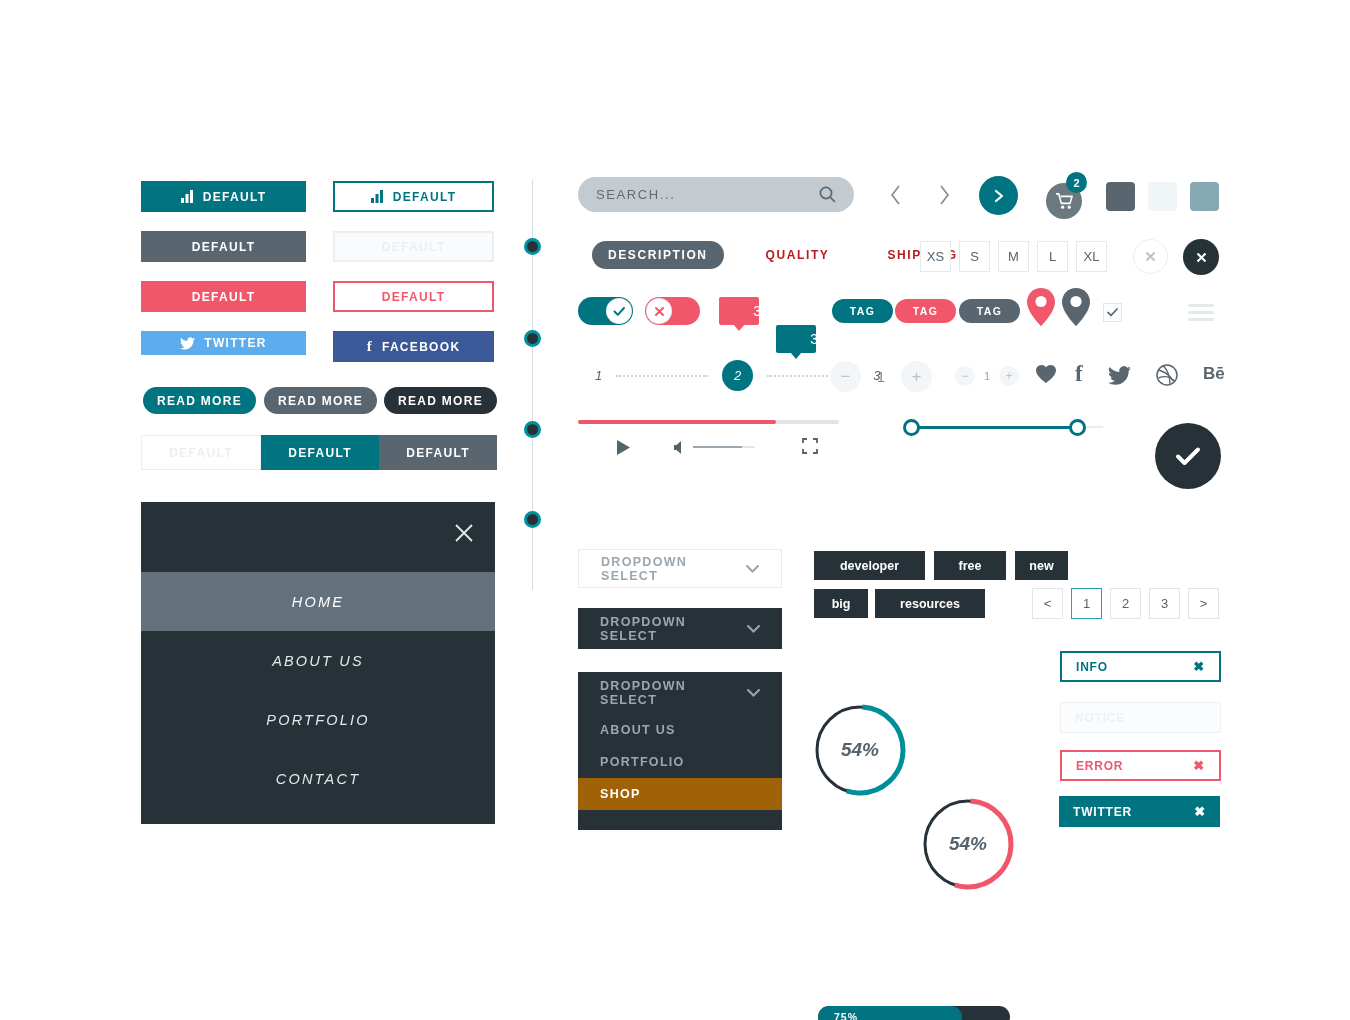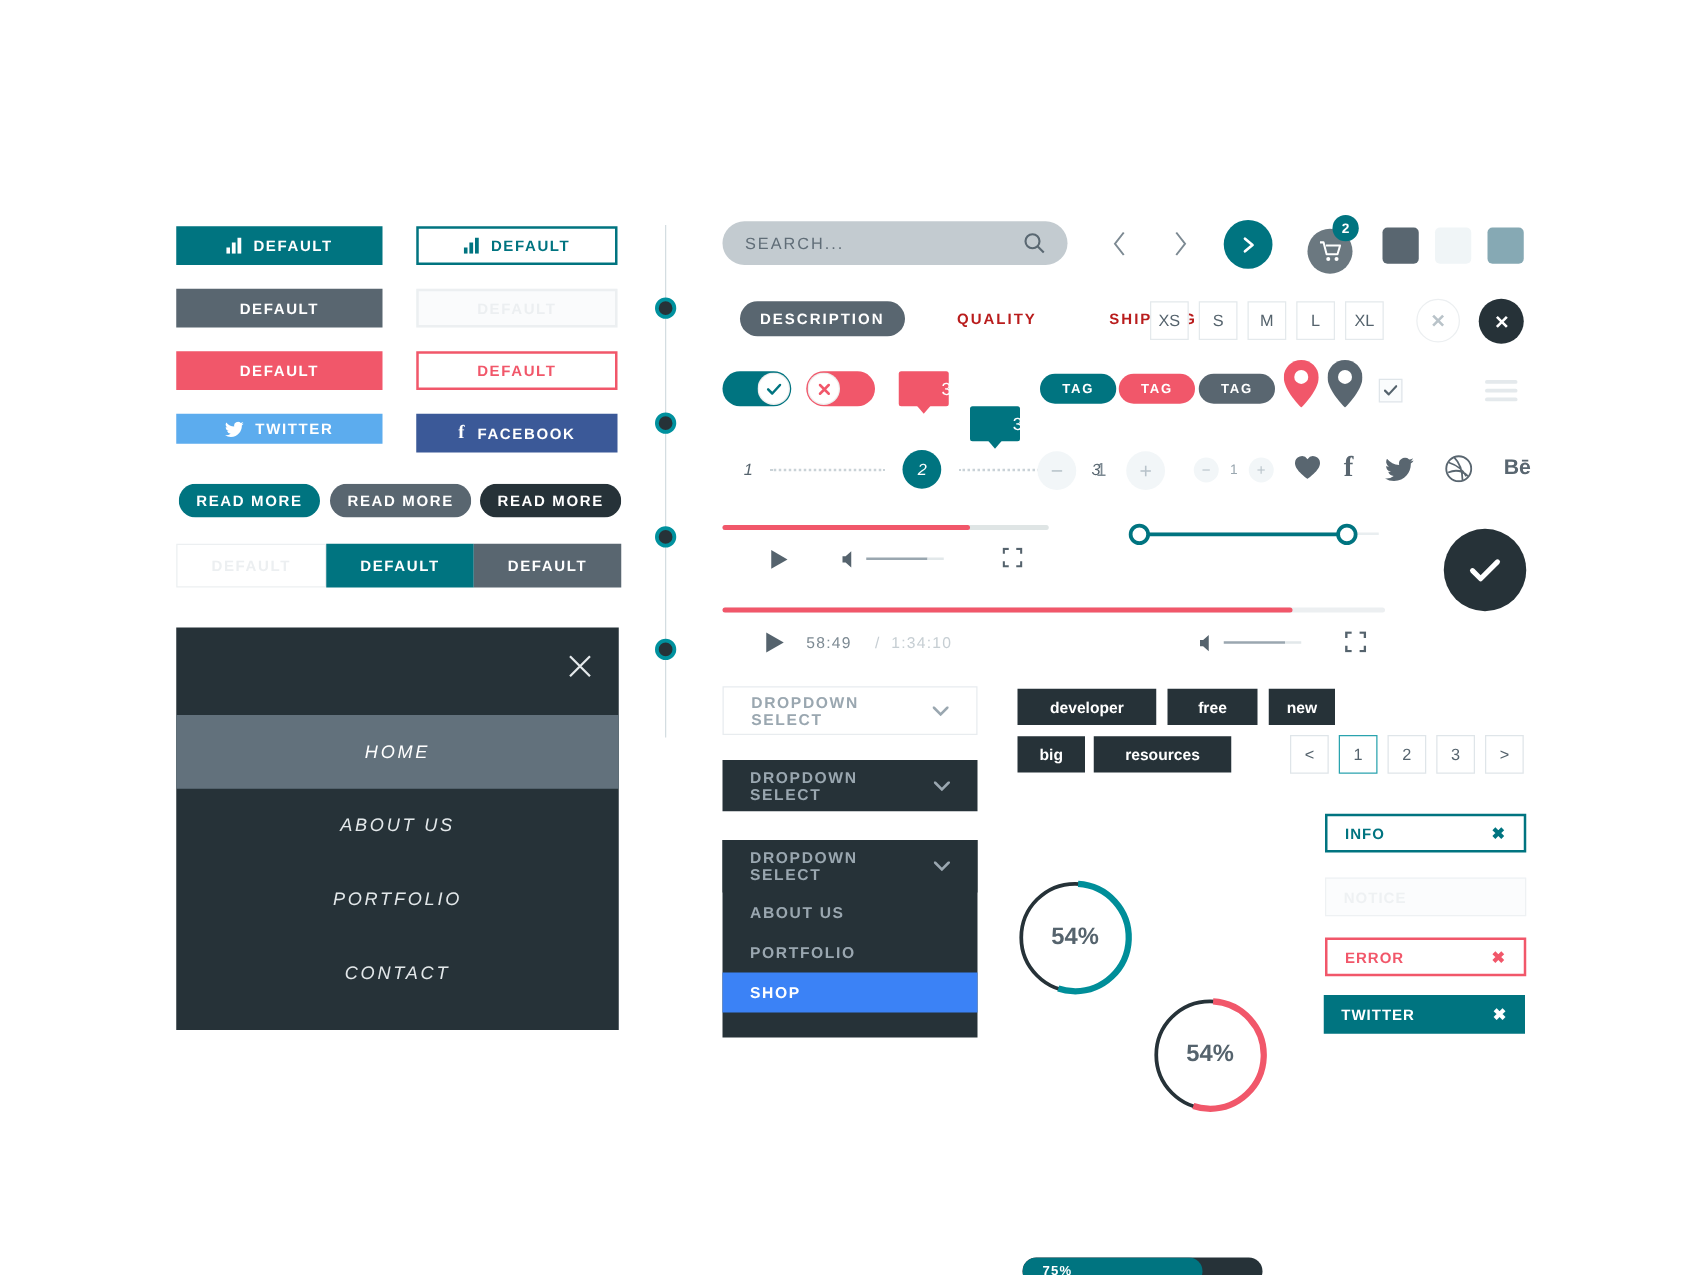--- a/index.html
+++ b/index.html
@@ -126,38 +126,38 @@
 
   
   .dd {
     display:flex; align-items:center; justify-content:space-between;
     padding:0 22px; font-size:12.5px; font-weight:bold; letter-spacing:1.3px; cursor:pointer;
   }
   .dd-light { background:#fff; border:1px solid #e8ecef; color:#9aa7b0; }
   .dd-dark  { background:#263238; color:#9aa7b0; }
   .dd-opt { height:32px; display:flex; align-items:center; padding:0 22px;
             font-size:12.5px; font-weight:bold; letter-spacing:1.3px; color:#9aa7b0; cursor:pointer; }
-  .dd-opt.sel { background:#3b82f6; color:#fff; }
+  .dd-opt.sel { background:#a16207; color:#fff; }
 
   
   .darktag {
     background:#263238; color:#fff; font-size:12.5px; font-weight:bold;
     display:flex; align-items:center; justify-content:center; height:29px; cursor:pointer;
   }
 
   
   .pgbox {
     width:31px; height:31px; border:1px solid #dfe5e9; background:#fff;
     display:flex; align-items:center; justify-content:center; font-size:13px;
     color:#55636d; cursor:pointer;
   }
   .pgbox.active { border-color:#2aa3ae; }
 
   
-  .donut { position:relative; width:94px; height:94px; }
+  .donut { position:relative; width:94px; height:94px;font-style:italic; }
   .donut .lbl {
     position:absolute; inset:0; display:flex; align-items:center; justify-content:center;
     font-size:19px; font-weight:bold; color:#55636d;
   }
 
   
   .prog { height:22px; border-radius:100px; background:#263238; position:relative; overflow:hidden; }
   .prog .fill { height:100%; border-radius:100px; display:flex; align-items:center; }
   .prog .fill span { color:#fff; font-size:10.5px; font-weight:bold; letter-spacing:1px; padding-left:16px; }
 
@@ -516,47 +516,20 @@
   </div>
 
   <div class="abs circ" style="left:1155px; top:423px; width:66px; height:66px; background:#263238;">
     <span class="ico">
       <svg width="26" height="21" viewBox="0 0 26 21">
           <path d="M3 10.5 L9.5 17 L23 3.5" stroke="#fff" stroke-width="4" fill="none" stroke-linecap="round" stroke-linejoin="round"></path>
         </svg>
     </span>
   </div>
 
-  <div class="abs" style="left:578px; top:486px; width:530px;">
-    <div class="bar" style="width:530px; background:#eceff1; position:relative;">
-      <div class="bar" style="width:456px; background:#f1576a; position:absolute; left:0; top:0;"></div>
-    </div>
-    <div style="position:relative; height:34px; margin-top:11px;">
-      <div class="abs" style="left:34px; top:4px; cursor:pointer;">
-        <svg width="16" height="18" viewBox="0 0 16 18">
-            <path d="M1 1 L15 9 L1 17 Z" fill="#55636d"></path>
-          </svg>
-      </div>
-      <div class="abs" style="left:67px; top:6px; font-size:12.5px; letter-spacing:1px; color:#7d8a93;">58:49</div>
-      <div class="abs" style="left:122px; top:6px; font-size:12.5px; color:#c6ced3;">/</div>
-      <div class="abs" style="left:135px; top:6px; font-size:12.5px; letter-spacing:1px; color:#c6ced3;">1:34:10</div>
-      <div class="abs" style="left:381px; top:6px; cursor:pointer;">
-        <svg width="12" height="15" viewBox="0 0 12 15">
-            <path d="M8 1 L3.5 5 H1 v5 h2.5 L8 14 Z" fill="#55636d"></path>
-          </svg>
-      </div>
-      <div class="abs vol-track" style="left:401px; top:12px; width:49px;"></div>
-      <div class="abs vol-rest" style="left:450px; top:12px; width:13px;"></div>
-      <div class="abs" style="left:498px; top:4px; cursor:pointer;">
-        <svg width="17" height="17" viewBox="0 0 16 16" fill="none" stroke="#55636d" stroke-width="1.8">
-          <path d="M1 5V1h4 M11 1h4v4 M15 11v4h-4 M5 15H1v-4"></path>
-          </svg>
-      </div>
-    </div>
-  </div>
 
   <div class="abs dd dd-light" style="left:578px; top:549px; width:204px; height:39px;">
     <span>DROPDOWN SELECT</span>
     <span class="ico">
       <svg width="13" height="8" viewBox="0 0 13 8">
           <path d="M1 1 L6.5 6.5 L12 1" stroke="#9aa7b0" stroke-width="2" fill="none" stroke-linecap="round"></path>
         </svg>
     </span>
   </div>
 

